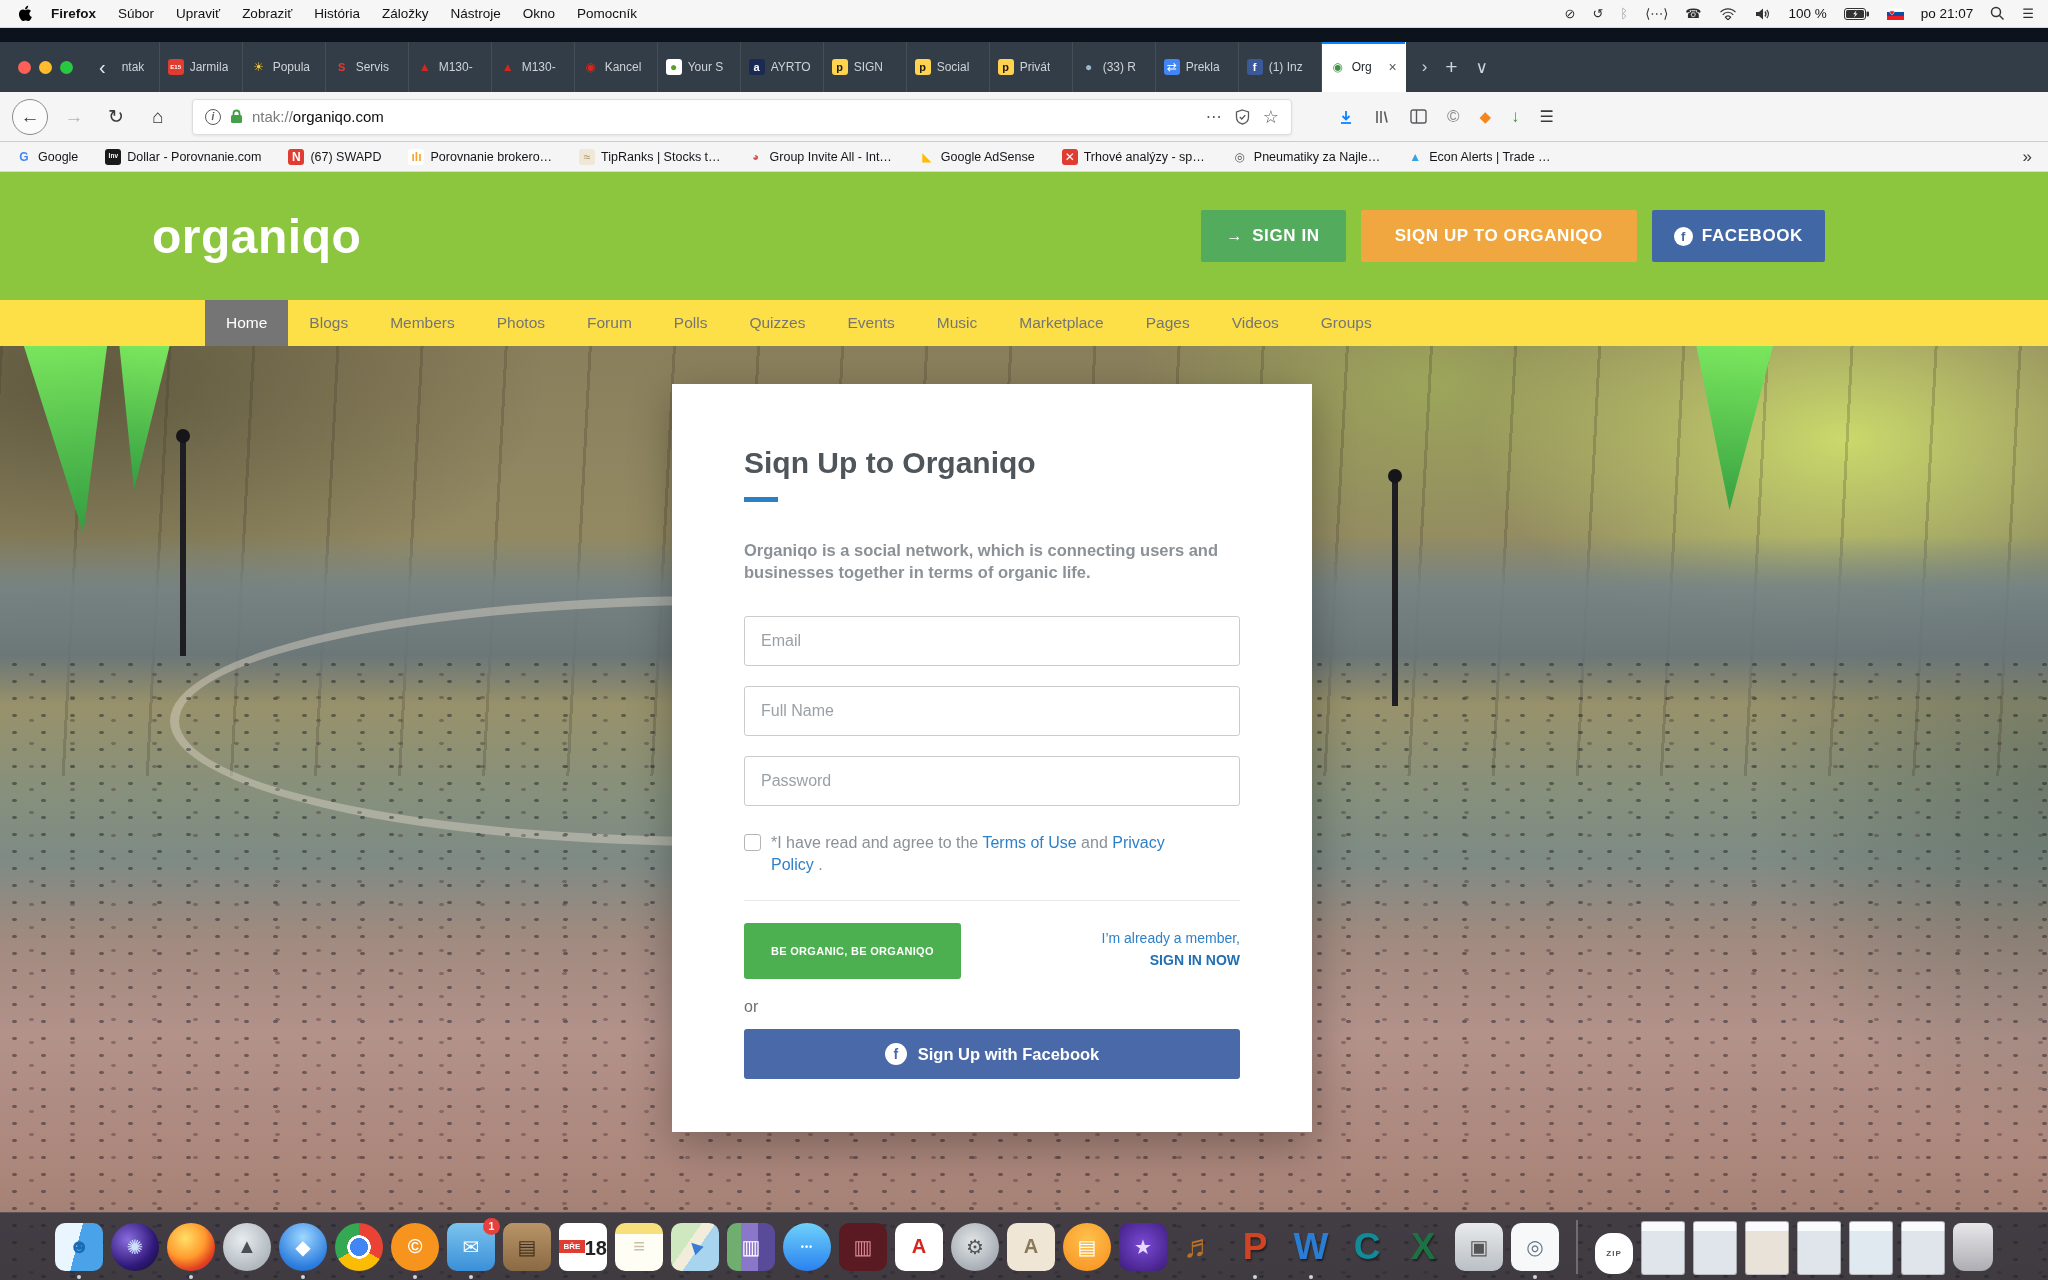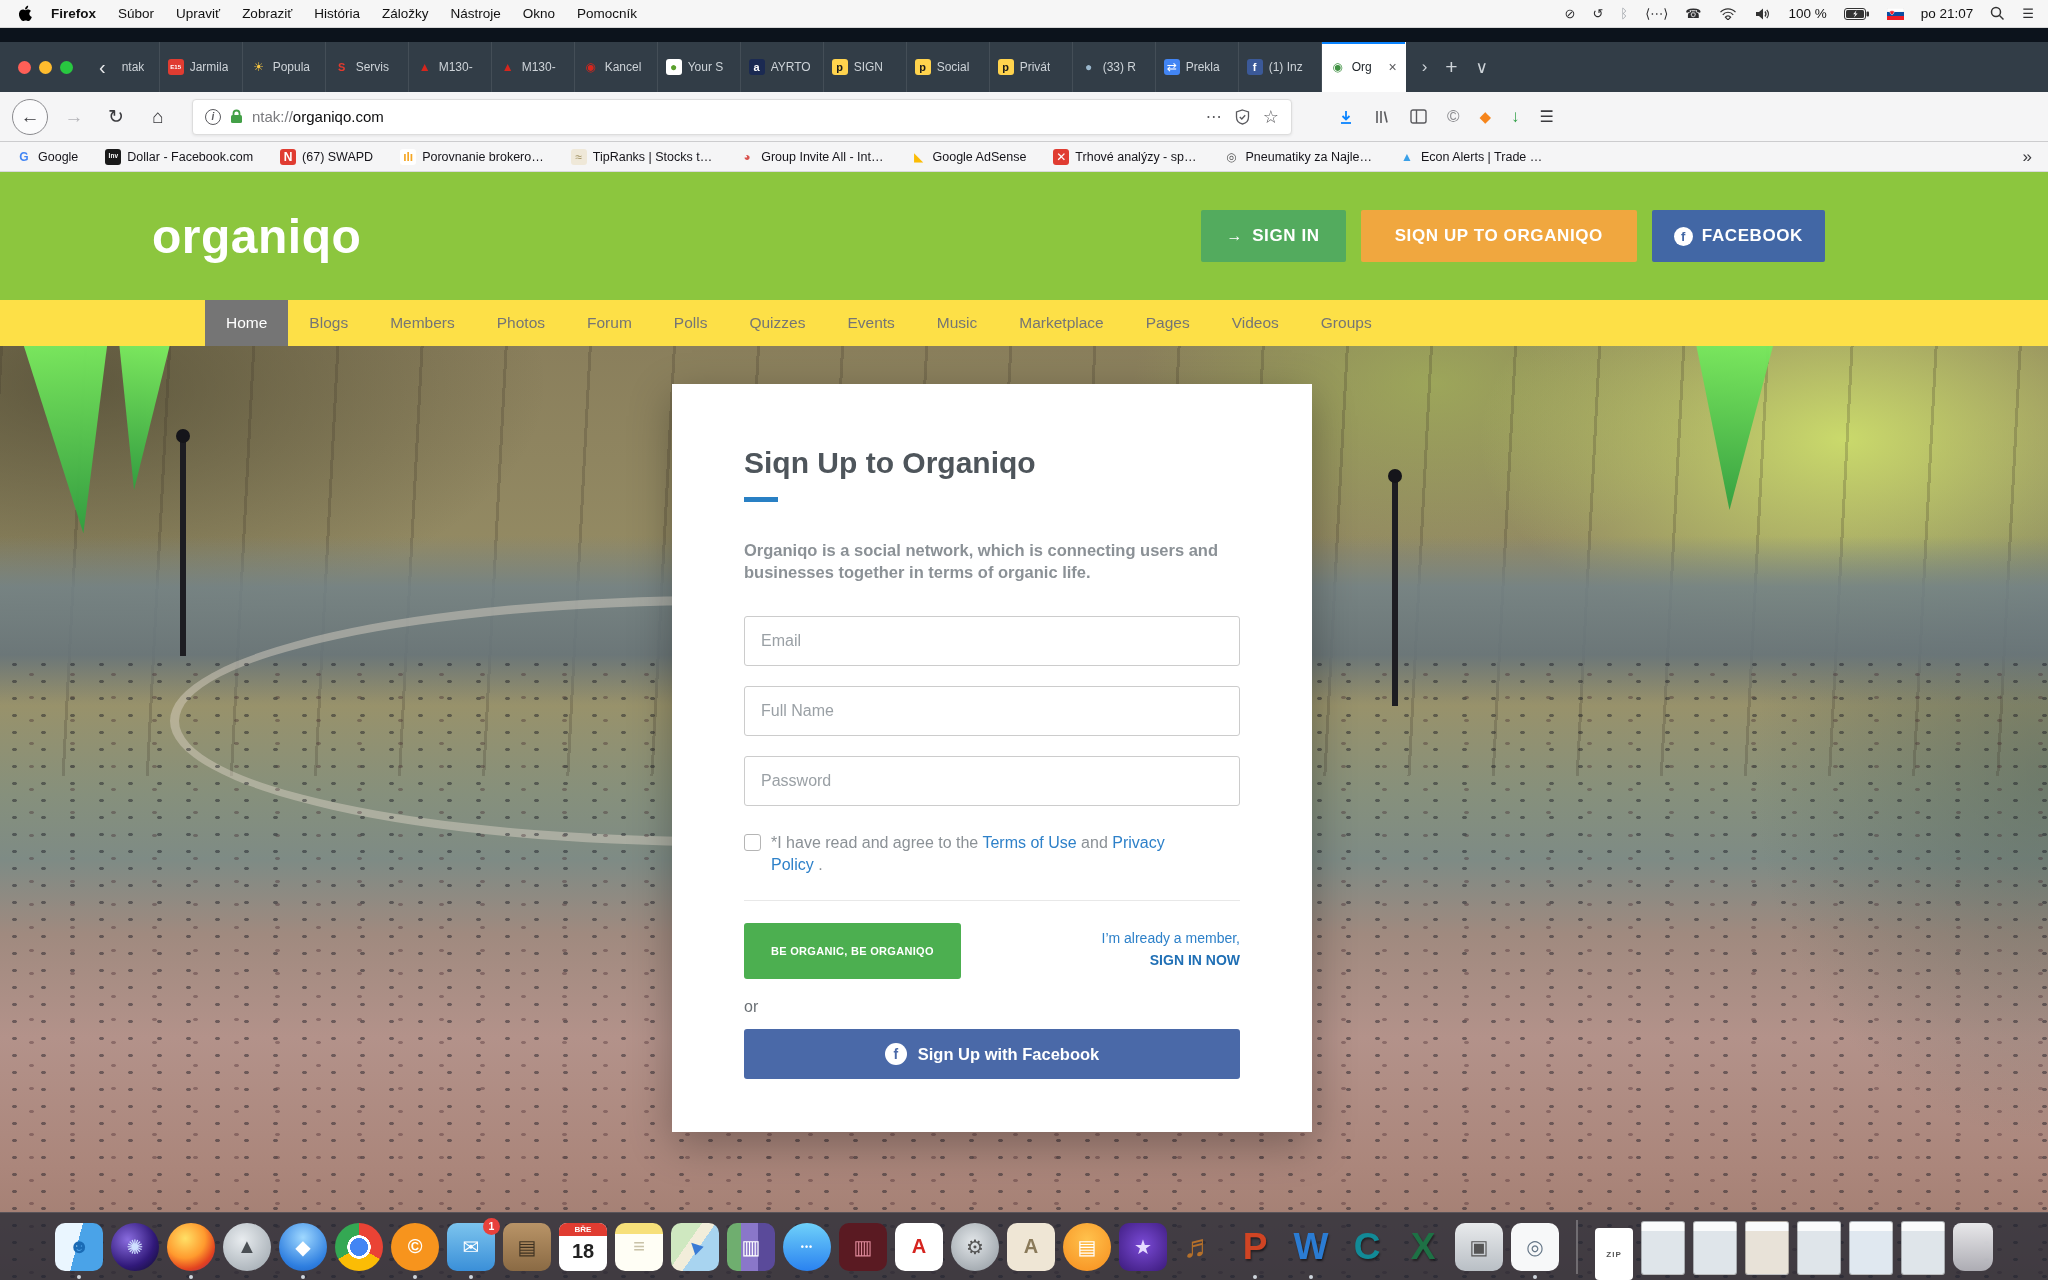--- a/index.html
+++ b/index.html
@@ -159,24 +159,24 @@
     display:flex; align-items:center; justify-content:center; font-size:14px; font-weight:bold; }
   
   .dock { position:absolute; left:0; right:0; bottom:0; height:68px;
     background:rgba(28,35,48,.72); border-top:1px solid rgba(255,255,255,.12);
     display:flex; align-items:center; justify-content:center; gap:8px; padding:0 30px; }
   .dock-item { position:relative; width:48px; height:48px; border-radius:10px;
     display:flex; align-items:center; justify-content:center; font-size:20px; flex:none; }
   .dock-item.circle { border-radius:50%; }
   .dock-item.letter { background:none !important; font-size:37px; font-weight:bold;
     text-shadow:1px 2px 2px rgba(0,0,0,.45); }
-  .dock-item.calendar { flex-direction:column; overflow:hidden; border-radius:8px; justify-content:flex-start; }
+  .dock-item.calendar { flex-direction:row; overflow:hidden; border-radius:8px; justify-content:flex-start; }
   .dock-item.calendar .icon-top { width:100%; background:#e03c31; color:#fff; font-size:8px; text-align:center; padding:2px 0; font-weight:bold; }
   .dock-item.calendar .icon-glyph { font-size:20px; font-weight:bold; margin-top:4px; }
-  .dock-item.doc { width:38px; height:52px; border-radius:4px; font-weight:bold; align-self:flex-end; }
+  .dock-item.doc { width:38px; height:41px; border-radius:16px; font-weight:bold; align-self:flex-end; margin-bottom:6px; }
   .dock-item.doc .icon-glyph { font-size:8px; }
   .dock-item.win { width:44px; height:54px; border-radius:3px; align-self:flex-end; margin-bottom:5px;
     border:1px solid rgba(0,0,0,.25); }
   .dock-item.trash { width:40px; border-radius:8px 8px 12px 12px; }
   .dock-sep { width:2px; height:54px; background:rgba(255,255,255,.25); margin:0 9px; flex:none; align-self:center; }
   .icon-glyph.tiny { font-size:9px; letter-spacing:1px; font-weight:bold; }
   .icon-glyph.boldglyph { font-weight:bold; }
   .icon-glyph.bigglyph { font-size:32px; }
   .icon-glyph.rot45 { transform:rotate(-45deg); display:inline-block; }
   .badge { position:absolute; top:-5px; right:-5px; min-width:17px; height:17px; border-radius:9px;
@@ -432,21 +432,21 @@
 
 <div class="bookmarksbar">
 
     <span class="bookmark">
       <span class="bm-icon boldglyph" style="background: transparent; color: rgb(66, 133, 244);">G</span>
       <span>Google</span>
     </span>
 
     <span class="bookmark">
       <span class="bm-icon tiny" style="background: rgb(26, 26, 26); color: rgb(255, 255, 255);">Inv</span>
-      <span>Dollar - Facebook.com</span>
+      <span>Dollar - Porovnanie.com</span>
     </span>
 
     <span class="bookmark">
       <span class="bm-icon boldglyph" style="background: rgb(224, 60, 49); color: rgb(255, 255, 255);">N</span>
       <span>(67) SWAPD</span>
     </span>
 
     <span class="bookmark">
       <span class="bm-icon boldglyph" style="background: rgb(255, 255, 255); color: rgb(245, 166, 35);">ılı</span>
       <span>Porovnanie brokero…</span>

